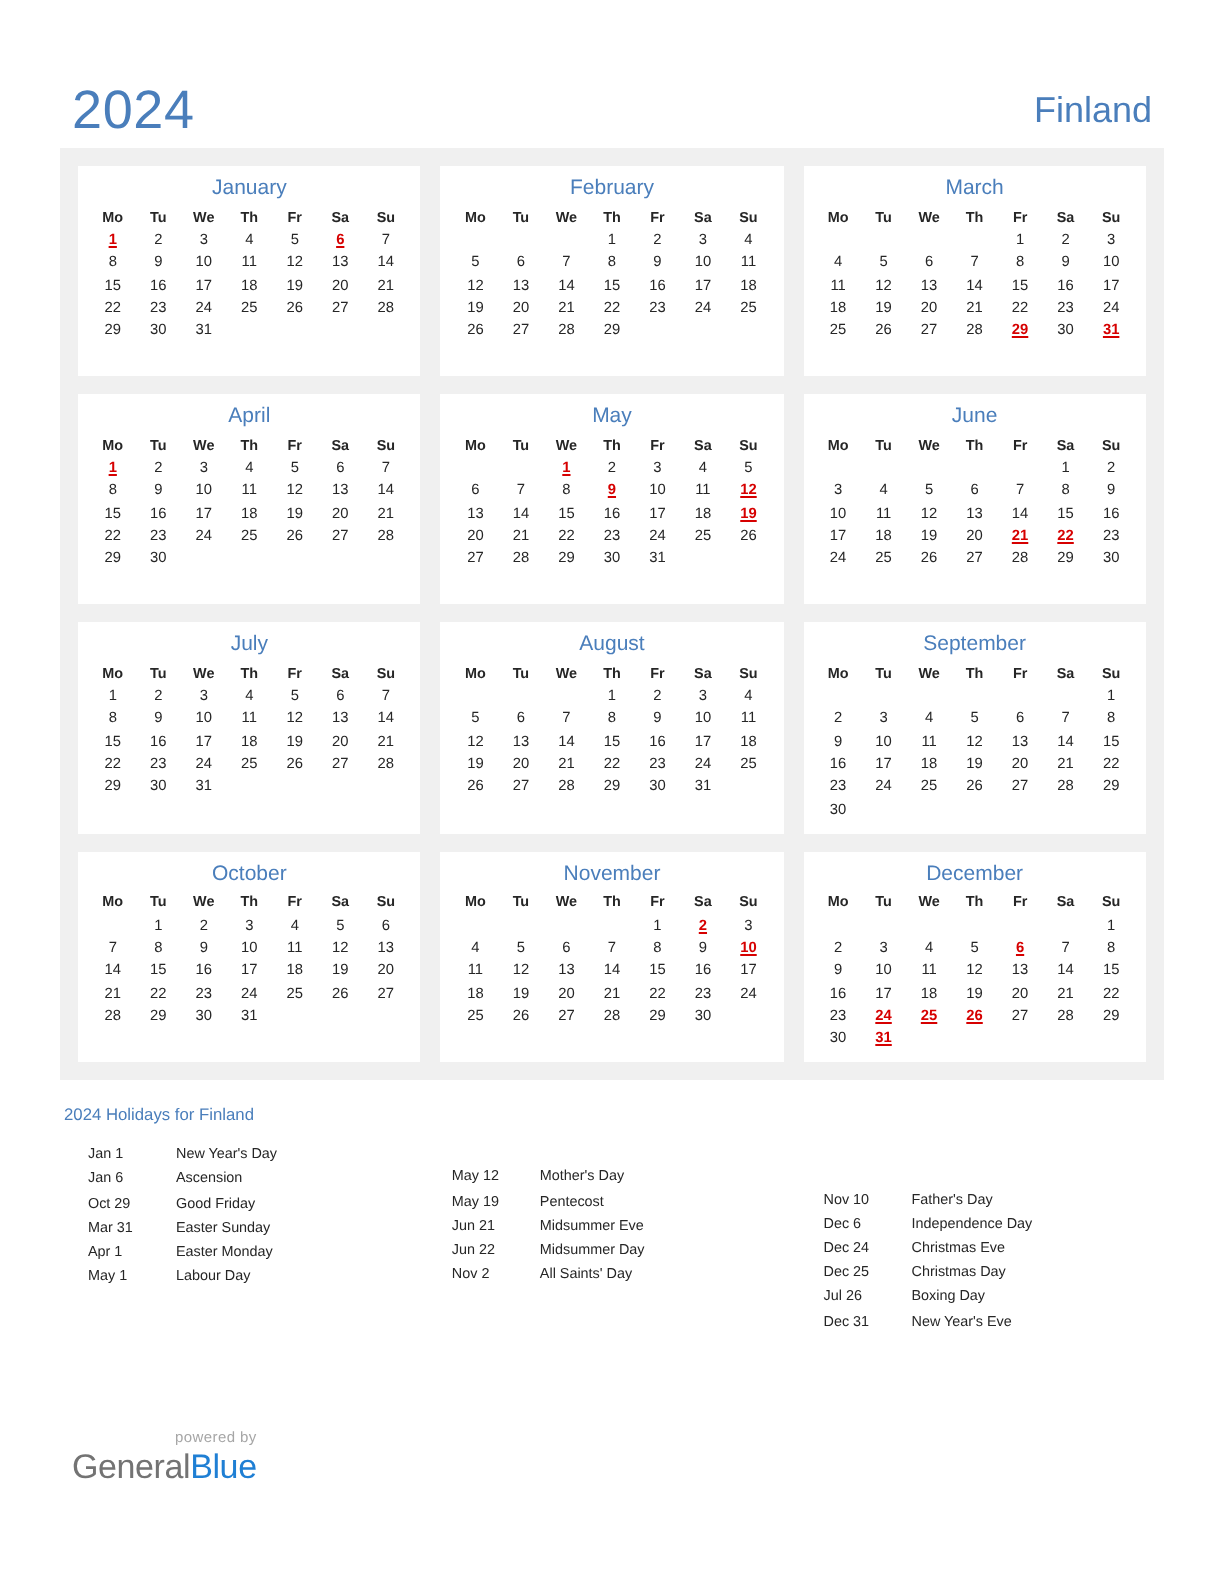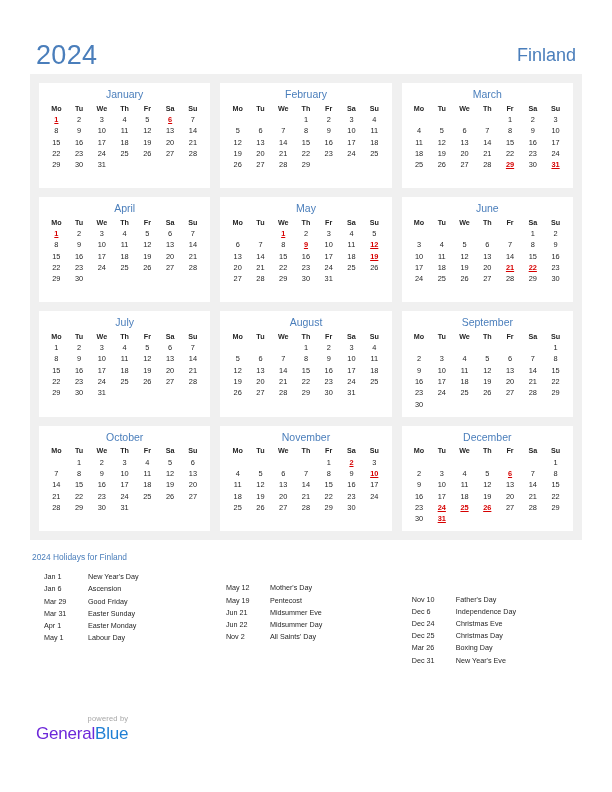--- a/index.html
+++ b/index.html
@@ -158,21 +158,21 @@
     line-height: 1.2;
     margin-bottom: 2px;
     letter-spacing: 0.2px;
     text-align: right;
   }
   .logo {
     font-size: 17px;
     line-height: 1.1;
     letter-spacing: -0.2px;
   }
-  .logo .general { color: #6d28d9; }
+  .logo .general { color: #737373; }
   .logo .blue { color: #1f7fd4; }
 </style>
 </head>
 <body>
 
 <div class="page">
 
   <div class="header">
     <div class="year-title">2024</div>
     <div class="country-title">Finland</div>
@@ -963,21 +963,21 @@
       <div class="hol-col col1">
         <div class="hol-row">
           <span class="hol-date">Jan 1</span>
           <span class="hol-name">New Year's Day</span>
         </div>
         <div class="hol-row">
           <span class="hol-date">Jan 6</span>
           <span class="hol-name">Ascension</span>
         </div>
         <div class="hol-row">
-          <span class="hol-date">Mar 29</span>
+          <span class="hol-date">Oct 29</span>
           <span class="hol-name">Good Friday</span>
         </div>
         <div class="hol-row">
           <span class="hol-date">Mar 31</span>
           <span class="hol-name">Easter Sunday</span>
         </div>
         <div class="hol-row">
           <span class="hol-date">Apr 1</span>
           <span class="hol-name">Easter Monday</span>
         </div>
@@ -1022,21 +1022,21 @@
         </div>
         <div class="hol-row">
           <span class="hol-date">Dec 24</span>
           <span class="hol-name">Christmas Eve</span>
         </div>
         <div class="hol-row">
           <span class="hol-date">Dec 25</span>
           <span class="hol-name">Christmas Day</span>
         </div>
         <div class="hol-row">
-          <span class="hol-date">Mar 26</span>
+          <span class="hol-date">Jul 26</span>
           <span class="hol-name">Boxing Day</span>
         </div>
         <div class="hol-row">
           <span class="hol-date">Dec 31</span>
           <span class="hol-name">New Year's Eve</span>
         </div>
       </div>
     </div>
 
   <div class="footer">

